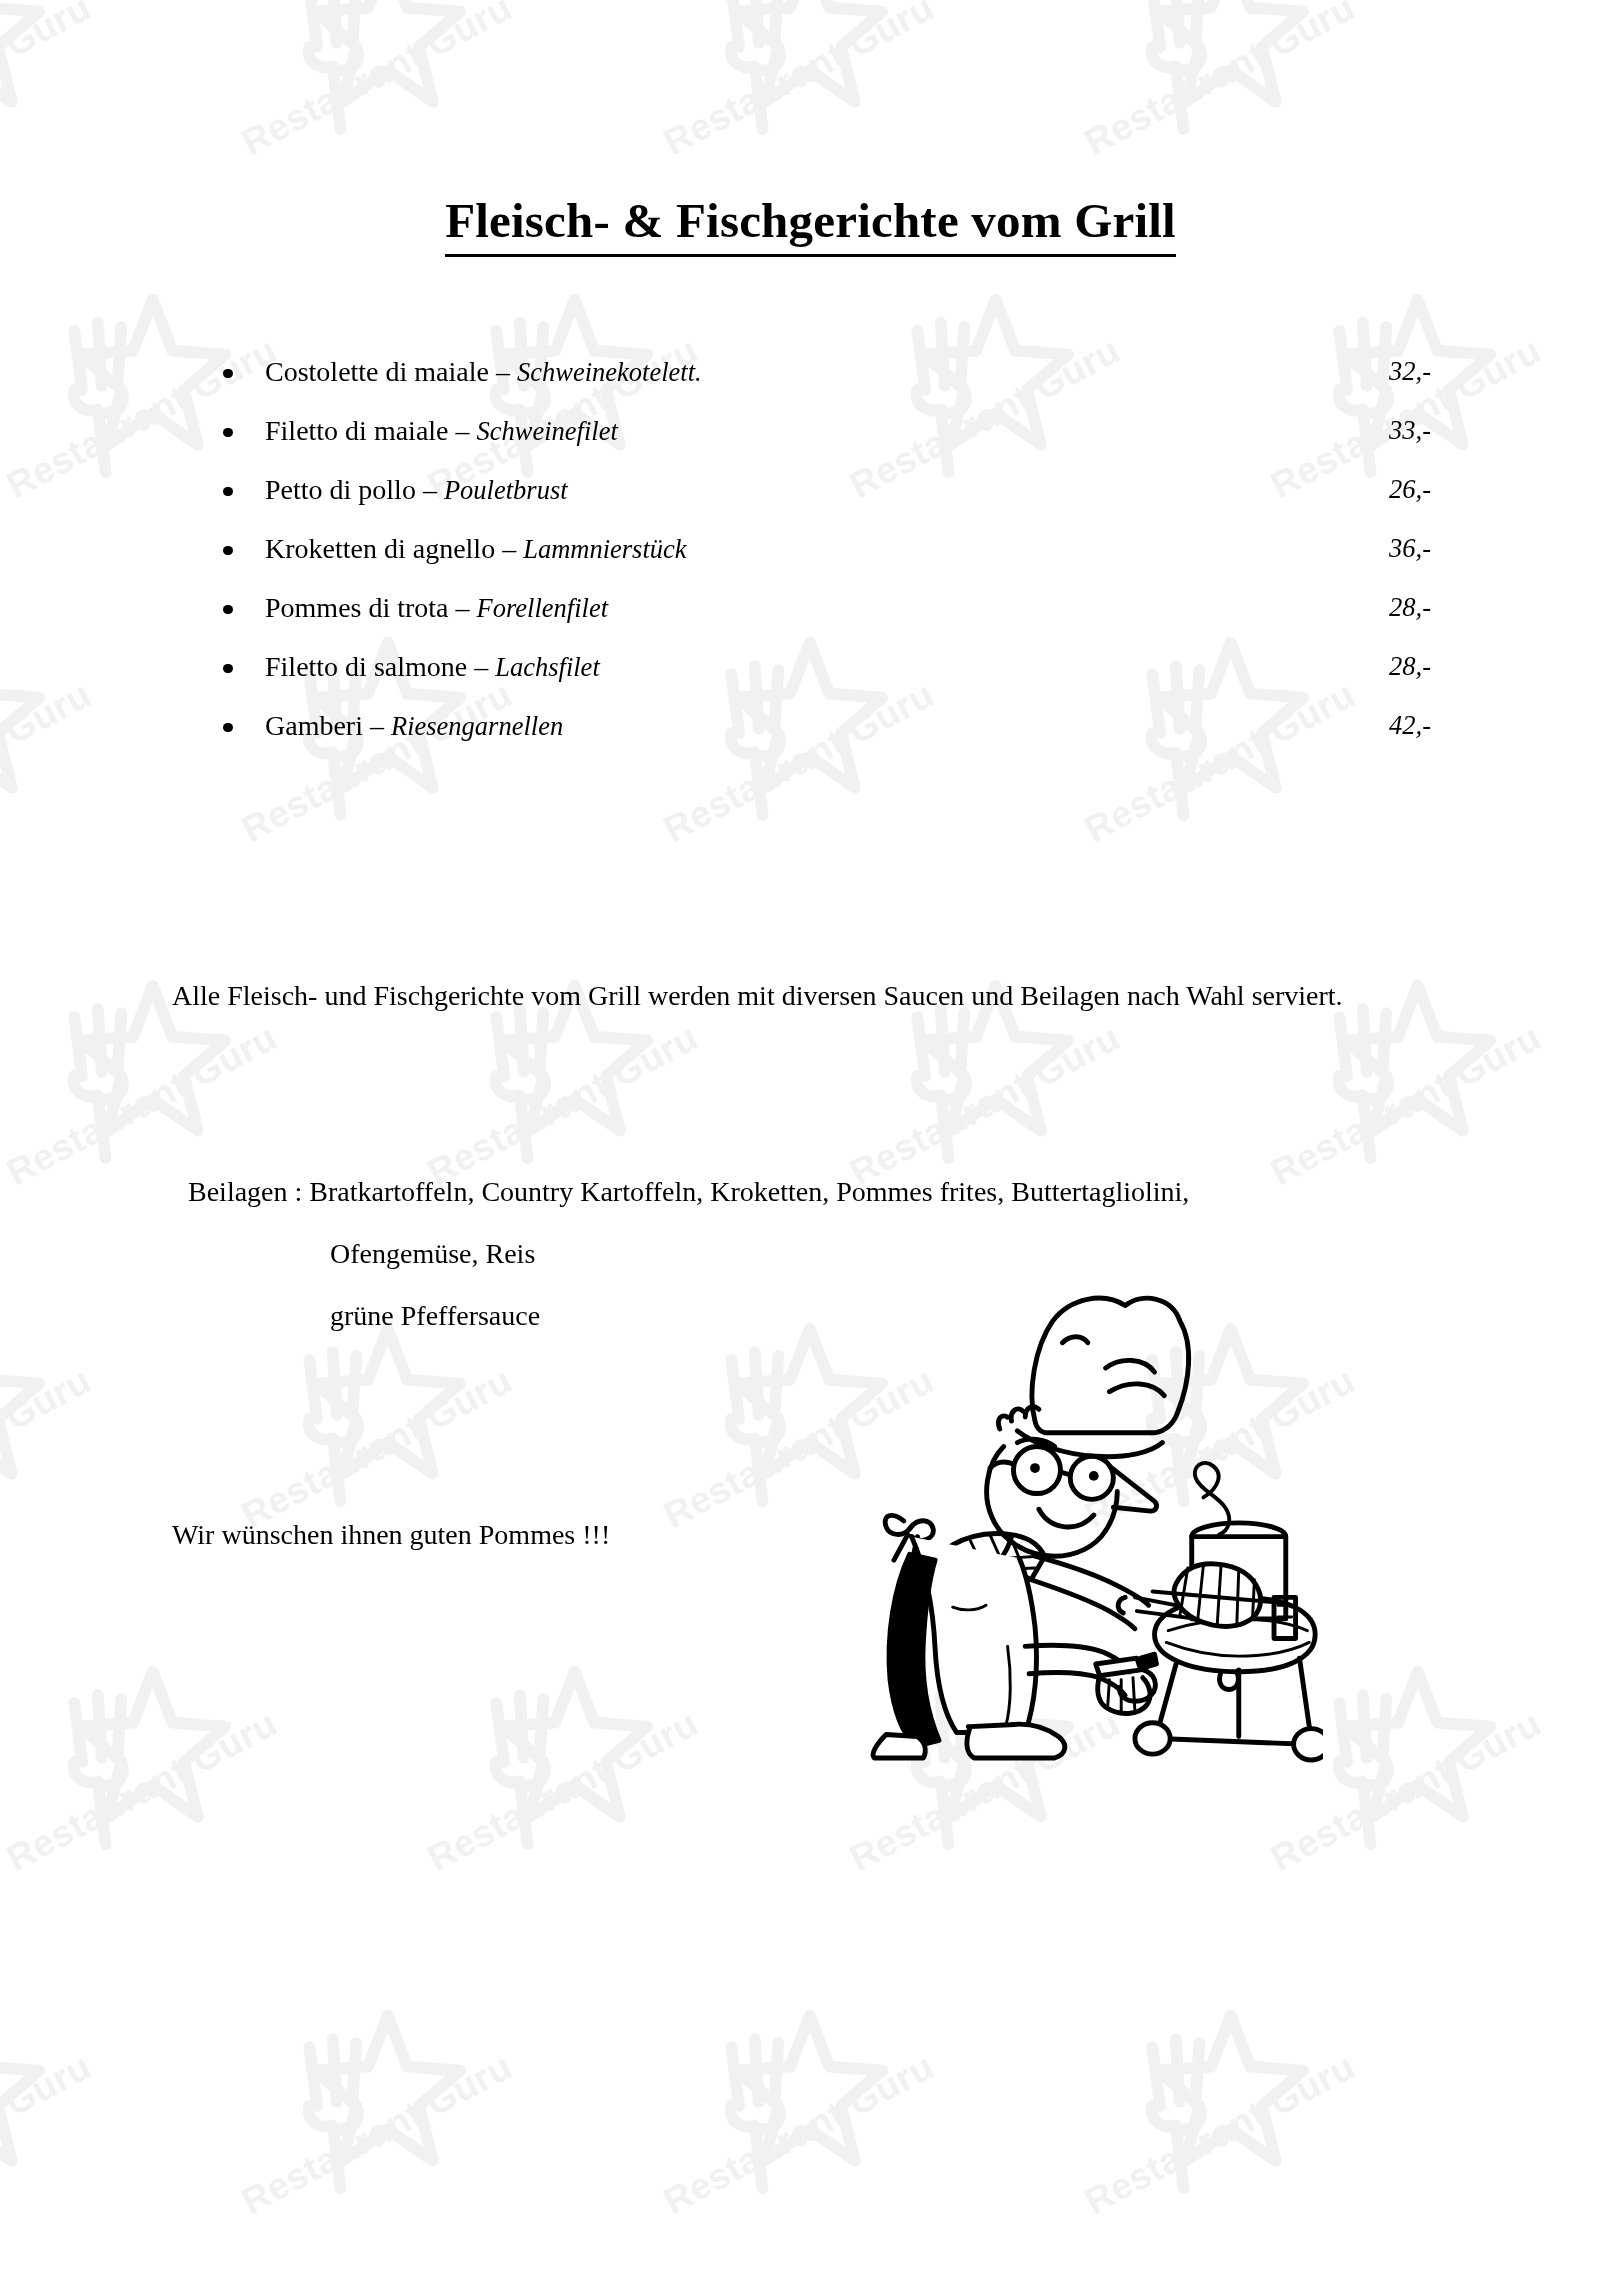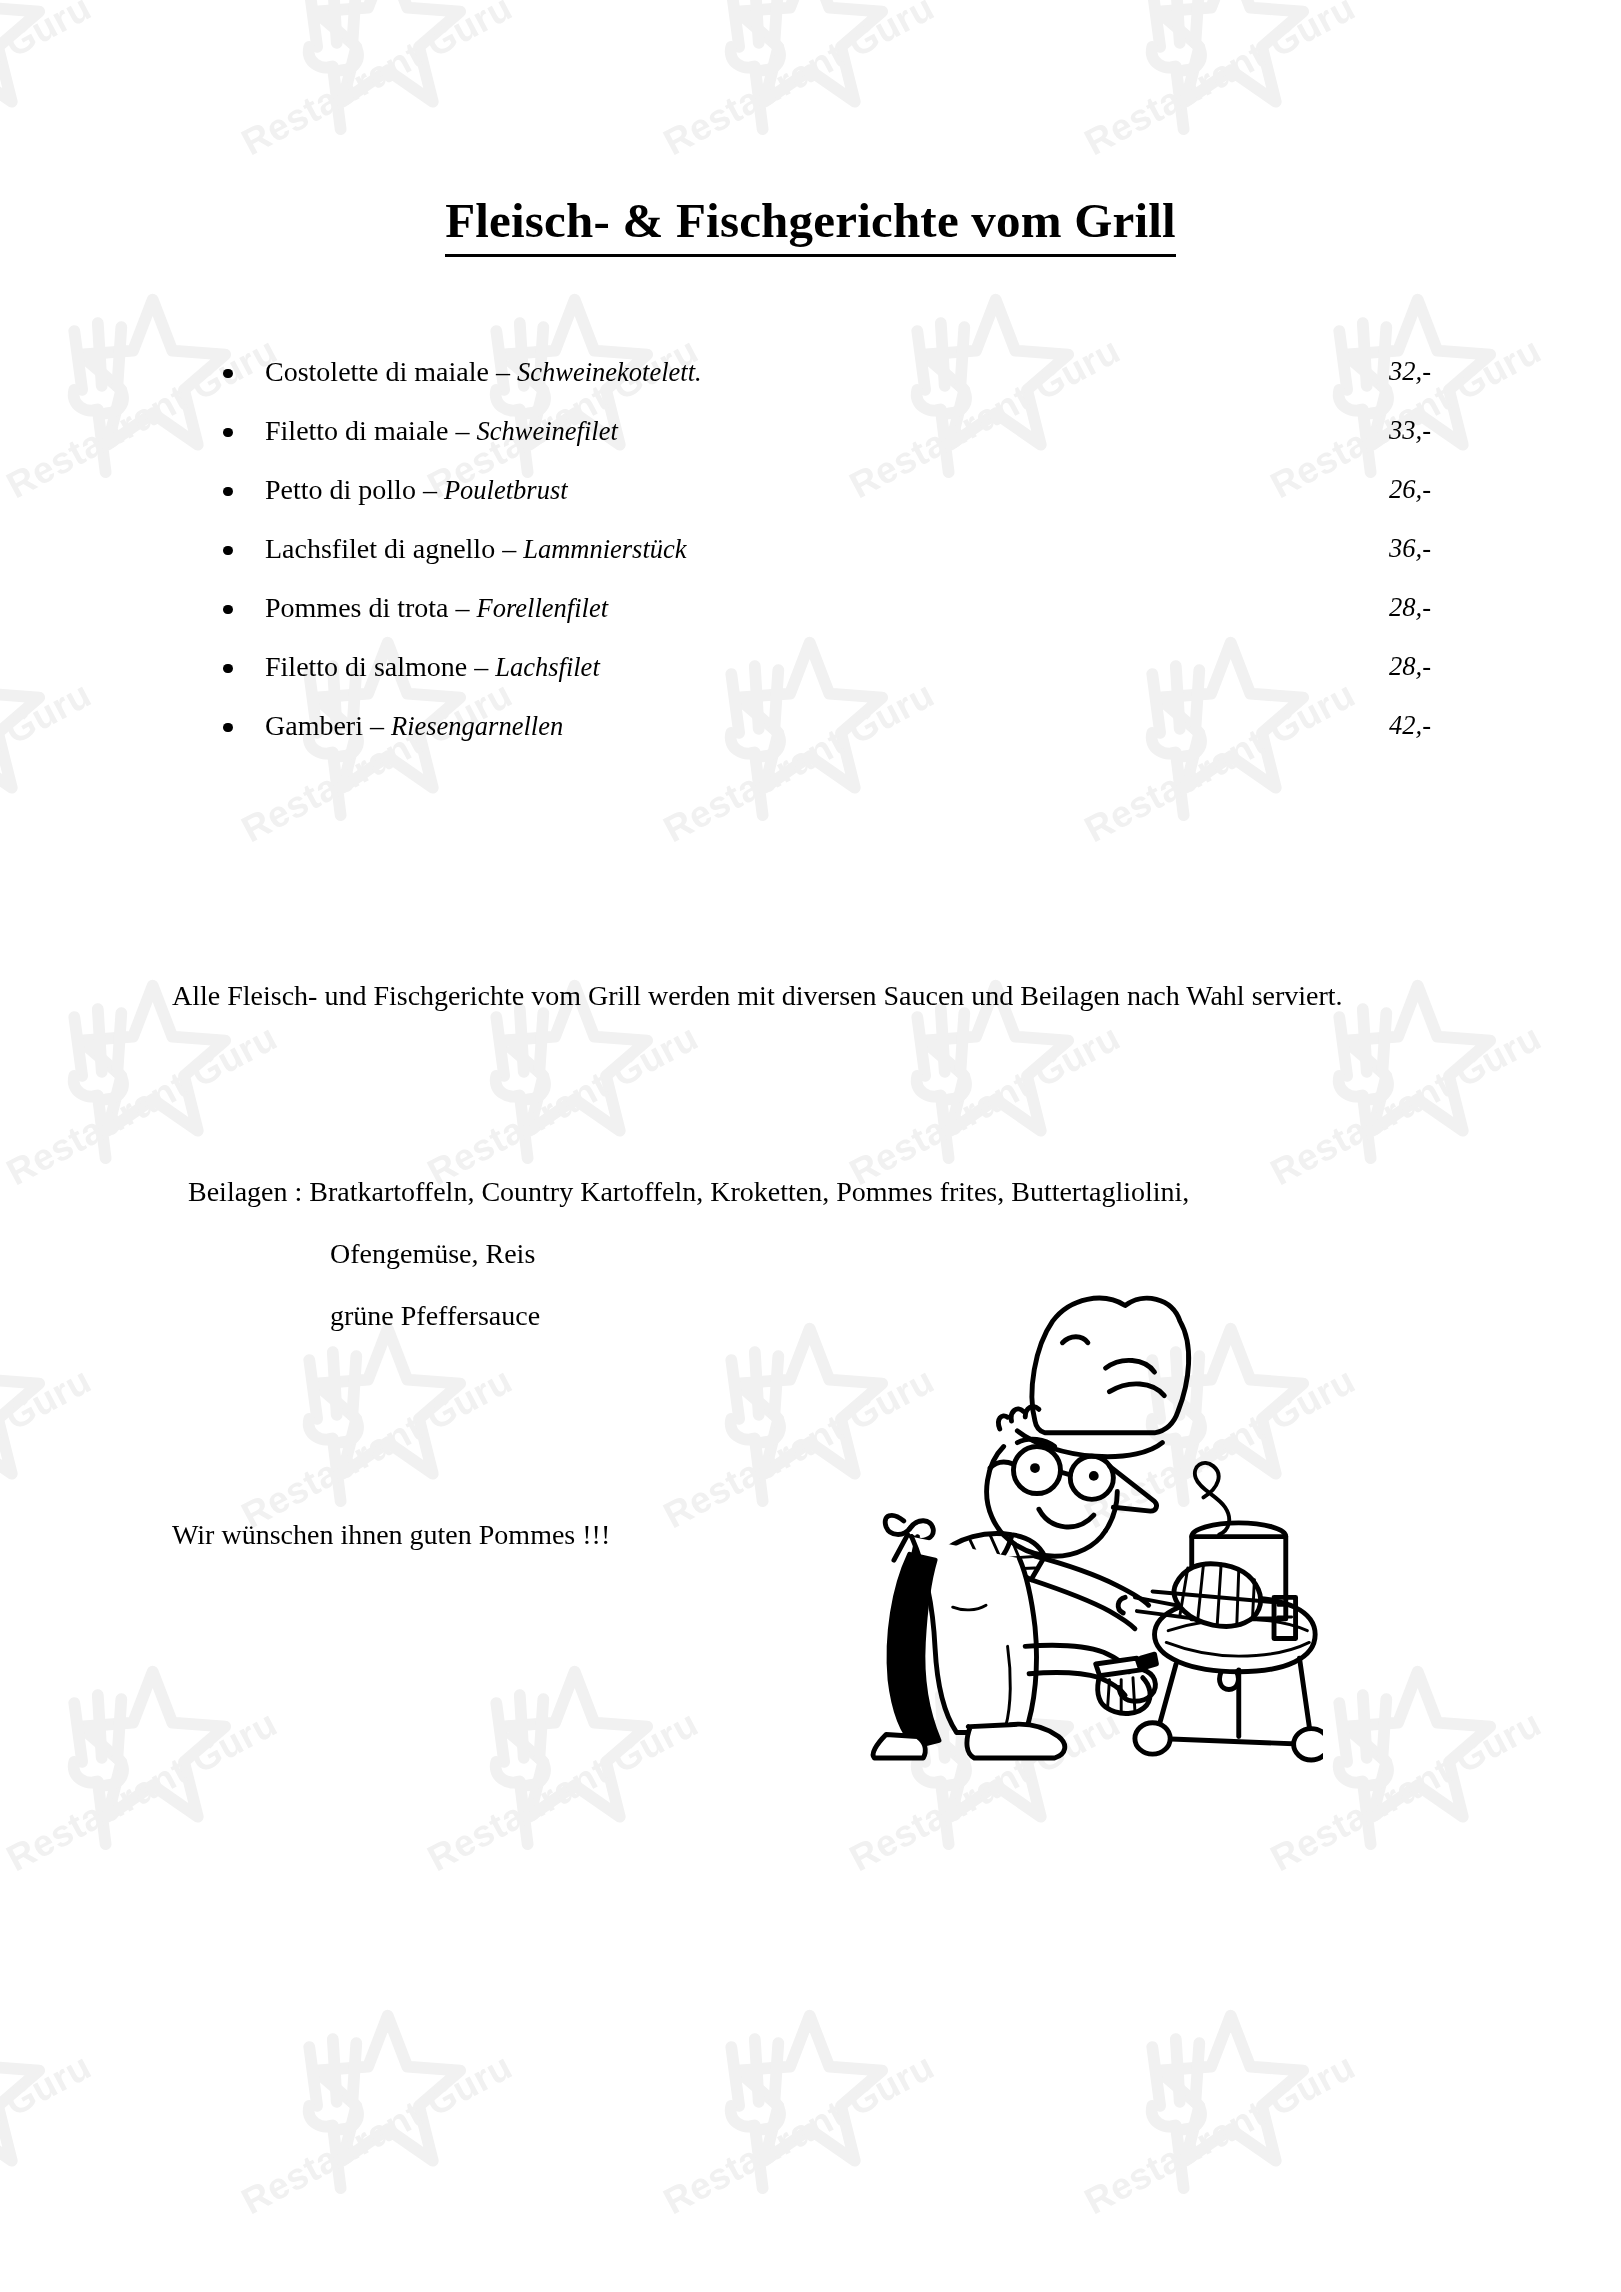--- a/index.html
+++ b/index.html
@@ -429,21 +429,21 @@
           <div class="dish-name"><span>Filetto di maiale</span> <span>–</span> <span class="de">Schweinefilet</span></div>
           <div class="dish-price">33,-</div>
         </div>
         <div class="dish-row">
           <span class="dish-bullet"></span>
           <div class="dish-name"><span>Petto di pollo</span> <span>–</span> <span class="de">Pouletbrust</span></div>
           <div class="dish-price">26,-</div>
         </div>
         <div class="dish-row">
           <span class="dish-bullet"></span>
-          <div class="dish-name"><span>Lachsfilet di agnello</span> <span>–</span> <span class="de">Lammnierstück</span></div>
+          <div class="dish-name"><span>Kroketten di agnello</span> <span>–</span> <span class="de">Lammnierstück</span></div>
           <div class="dish-price">36,-</div>
         </div>
         <div class="dish-row">
           <span class="dish-bullet"></span>
           <div class="dish-name"><span>Pommes di trota</span> <span>–</span> <span class="de">Forellenfilet</span></div>
           <div class="dish-price">28,-</div>
         </div>
         <div class="dish-row">
           <span class="dish-bullet"></span>
           <div class="dish-name"><span>Filetto di salmone</span> <span>–</span> <span class="de">Lachsfilet</span></div>

